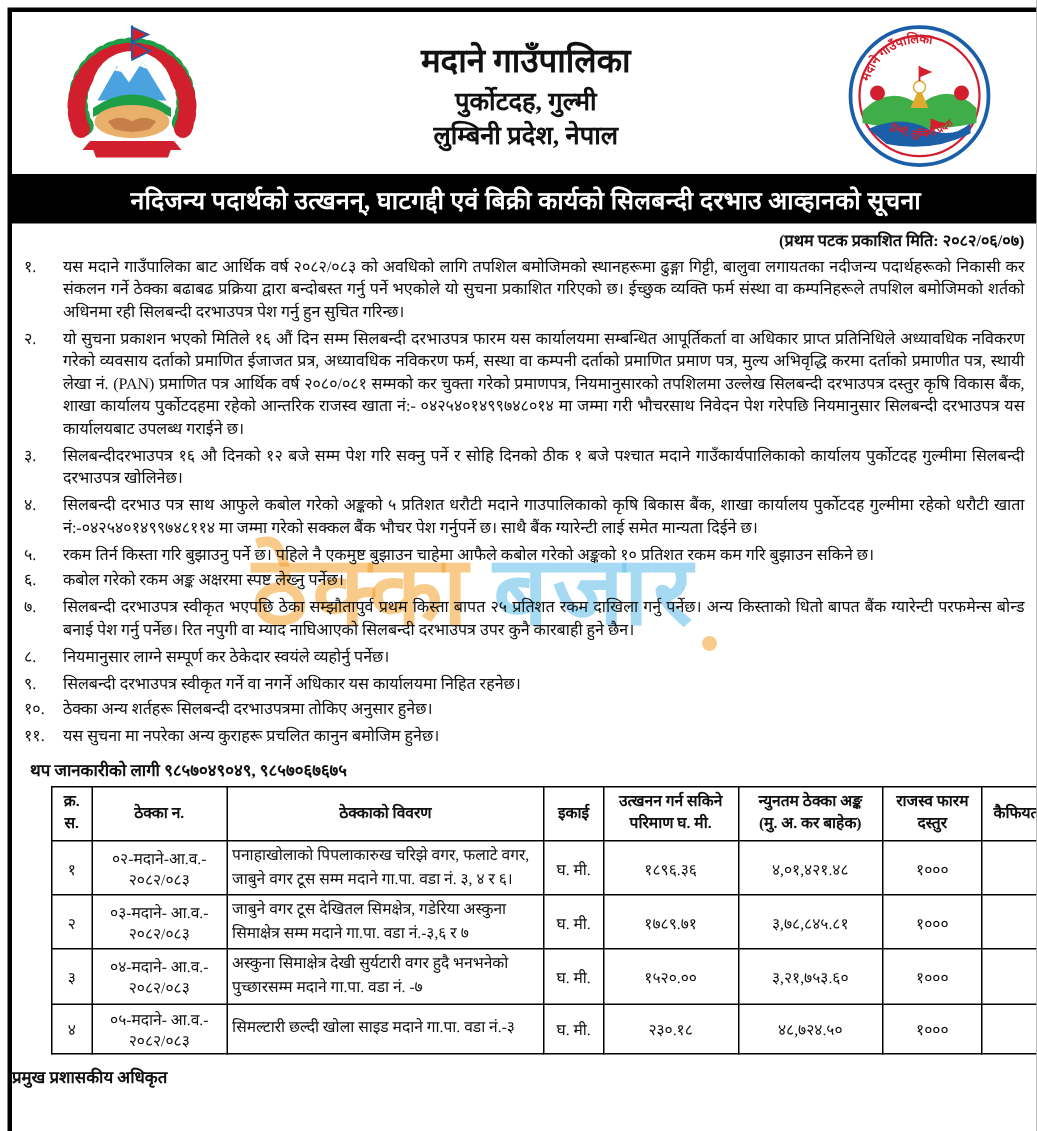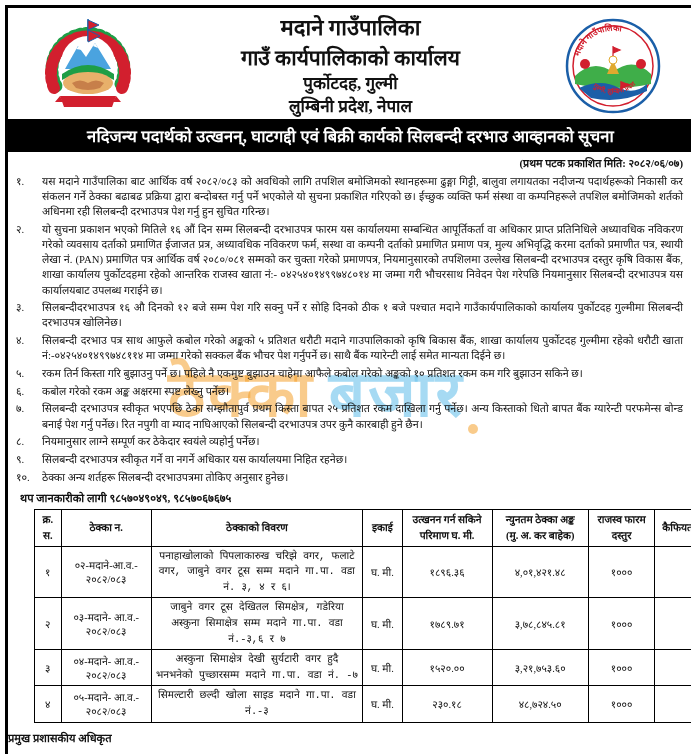--- a/index.html
+++ b/index.html
@@ -28,21 +28,21 @@
   .cnum{width:26px;flex:none;}
   .ctext{flex:1;text-align:justify;}
 
   .contact-line{font-weight:bold;font-size:11.2px;margin:3px 0 4px 12px;}
 
   
   table.tenders{border-collapse:collapse;width:calc(100% - 18px);margin:0 26px;font-size:10.4px;}
   table.tenders th,table.tenders td{border:1.6px solid #000;padding:2px 3px;vertical-align:middle;}
   table.tenders th{font-weight:bold;text-align:center;white-space:pre-line;line-height:1.5;}
   td.c{text-align:center;white-space:pre-line;}
-  td.desc{text-align:center;padding:2px 5px;line-height:1.5;font-family:Liberation Mono, monospace;}
+  td.desc{text-align:left;padding:2px 5px;line-height:1.5;}
 
   .signature{text-align:left;font-weight:bold;font-size:11.2px;margin:7px 16px 0 0;}
 
   
   .watermark{position:absolute;left:168px;top:348px;z-index:1;font-weight:bold;
              font-size:64px;letter-spacing:3px;white-space:nowrap;
              font-family:"DejaVu Sans","Liberation Sans",sans-serif;}
   .wm-1{color:rgba(244,160,44,.55);}
   .wm-2{color:rgba(112,195,235,.62);margin-left:14px;margin-top:32px;}
   .wm-dot{position:absolute;left:300px;top:76px;width:10px;height:10px;border-radius:50%;
@@ -72,21 +72,20 @@
         <path d="M40,33 l3,-3 3,4 z M57,30 l2,-3 3,5 z" fill="#fff"></path>
         <path d="M26,58 Q52,40 78,58 L78,64 Q52,50 26,64 Z" fill="#1e9e46"></path>
         <ellipse cx="52" cy="67" rx="25" ry="11" fill="#e8b06a"></ellipse>
         <path d="M36,67 q8,-5 16,0 q8,-5 16,0 l-4,5 q-12,4 -24,0 z" fill="#c77f4a"></path>
         <path d="M24,80 L80,80 L76,91 L28,91 Z" fill="#d21f2e"></path>
         <path d="M24,80 l-5,6 8,0 z M80,80 l5,6 -8,0 z" fill="#d21f2e"></path>
       </svg>
 
       <div class="header-center">
         <div class="muni-name">मदाने गाउँपालिका</div>
-        <div class="office-name">गाउँ कार्यपालिकाको कार्यालय</div>
         <div class="addr">पुर्कोटदह, गुल्मी</div>
         <div class="prov">लुम्बिनी प्रदेश, नेपाल</div>
       </div>
 
       <svg class="logo" viewBox="0 0 100 100">
         <circle cx="50" cy="50" r="46" fill="#fff" stroke="#1b5fa8" stroke-width="2.5"></circle>
         <circle cx="50" cy="50" r="40" fill="none" stroke="#d21f2e" stroke-width="1.5"></circle>
         <defs>
             <path id="arcTop" d="M16,58 A35 35 0 1 1 84,58" fill="none"></path>
         <path id="arcBot" d="M22,62 A33 33 0 0 0 78,62" fill="none"></path>
@@ -142,20 +141,24 @@
           <span class="ctext">नियमानुसार लाग्ने सम्पूर्ण कर ठेकेदार स्वयंले व्यहोर्नु पर्नेछ।</span>
         </div>
       <div class="clause">
           <span class="cnum">९.</span>
           <span class="ctext">सिलबन्दी दरभाउपत्र स्वीकृत गर्ने वा नगर्ने अधिकार यस कार्यालयमा निहित रहनेछ।</span>
         </div>
       <div class="clause">
           <span class="cnum">१०.</span>
           <span class="ctext">ठेक्का अन्य शर्तहरू सिलबन्दी दरभाउपत्रमा तोकिए अनुसार हुनेछ।</span>
         </div>
+      <div class="clause">
+          <span class="cnum">११.</span>
+          <span class="ctext">यस सुचना मा नपरेका अन्य कुराहरू प्रचलित कानुन बमोजिम हुनेछ।</span>
+        </div>
     </div>
 
     <div class="contact-line">थप जानकारीको लागी ९८५७०४९०४९, ९८५७०६७६७५</div>
 
     <table class="tenders">
       <colgroup>
         <col style="width:27px">
           <col style="width:92px">
           <col style="width:218px">
           <col style="width:40px">

